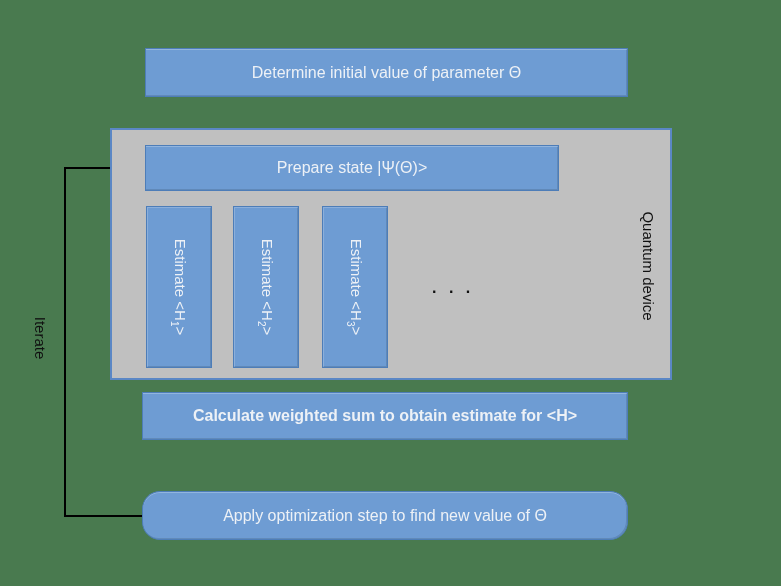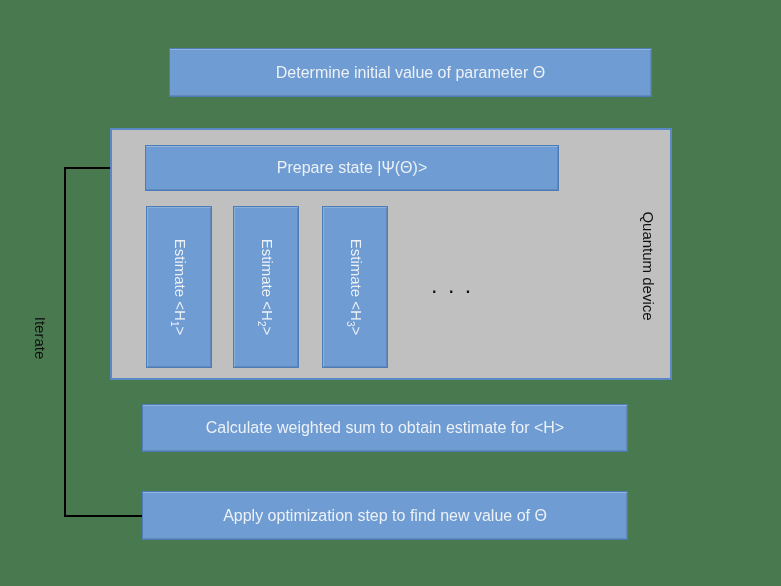--- a/index.html
+++ b/index.html
@@ -72,21 +72,21 @@
   }
 </style>
 </head>
 <body>
 
 <svg class="arrows" width="781" height="586" viewBox="0 0 781 586">
   <polyline points="142,516 65,516 65,168 134,168" fill="none" stroke="#000000" stroke-width="2"></polyline>
   <polygon points="146,168 132,161.5 132,174.5" fill="#000000"></polygon>
 </svg>
 
-<div class="flowbox" style="left:145px; top:48px; width:483px; height:49px;margin-left:24px;">
+<div class="flowbox" style="left:145px; top:48px; width:483px; height:49px;">
   <span>Determine initial value of parameter Θ</span>
 </div>
 
 <div class="device"></div>
 
 <div class="flowbox" style="left:145px; top:145px; width:414px; height:46px;">
   <span>Prepare state |Ψ(Θ)&gt;</span>
 </div>
 
 <div class="vbox" style="left:146px;">
@@ -96,21 +96,21 @@
   <span class="rot"><span>Estimate &lt;H</span><sub>2</sub><span>&gt;</span></span>
 </div>
 <div class="vbox" style="left:322px;">
   <span class="rot"><span>Estimate &lt;H</span><sub>3</sub><span>&gt;</span></span>
 </div>
 
 <span class="dots" style="left:432px; top:279px;">. . .</span>
 
 <span class="vlabel" style="left:648px; top:266px;">Quantum device</span>
 
-<div class="flowbox" style="left:142px; top:404px; width:486px; height:48px;">
+<div class="flowbox" style="left:142px; top:392px; width:486px; height:48px;font-weight:bold;">
   <span>Calculate weighted sum to obtain estimate for &lt;H&gt;</span>
 </div>
 
-<div class="flowbox" style="left:142px; top:491px; width:486px; height:49px;">
+<div class="flowbox" style="left:142px; top:491px; width:486px; height:49px;border-radius:18px;">
   <span>Apply optimization step to find new value of Θ</span>
 </div>
 
 <span class="vlabel" style="left:40px; top:338px;">Iterate</span>
 
 </body></html>

